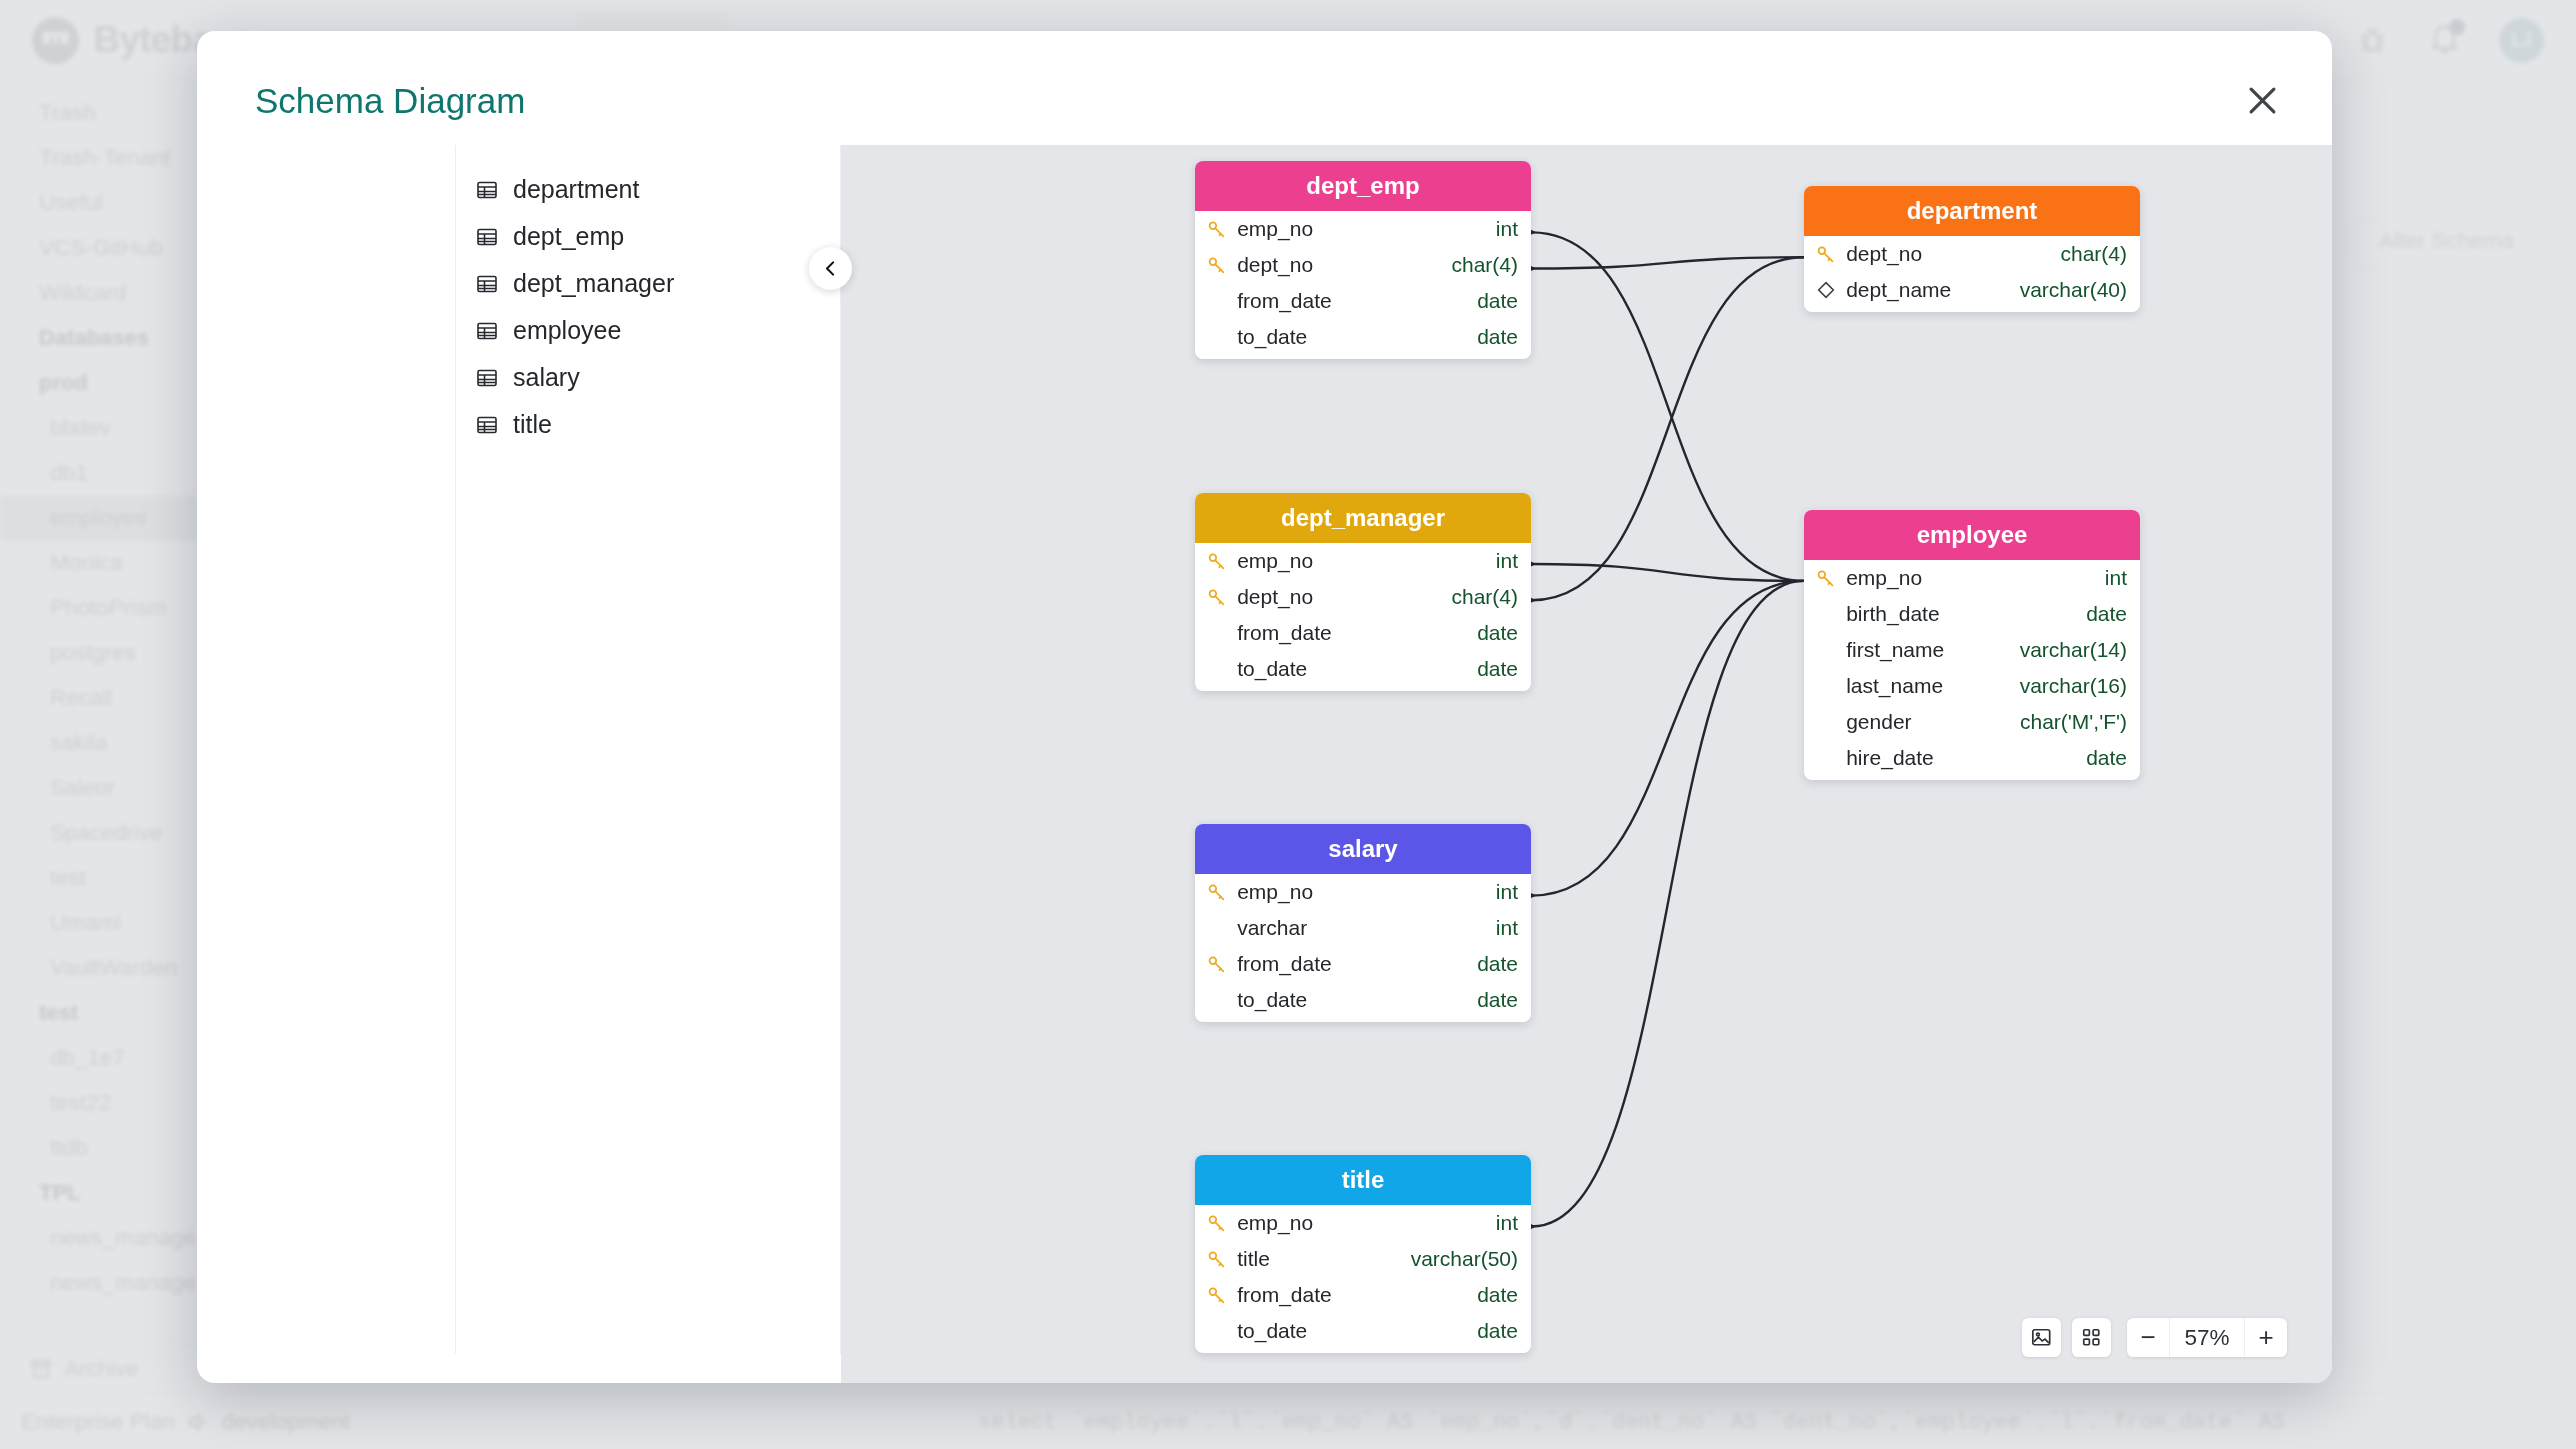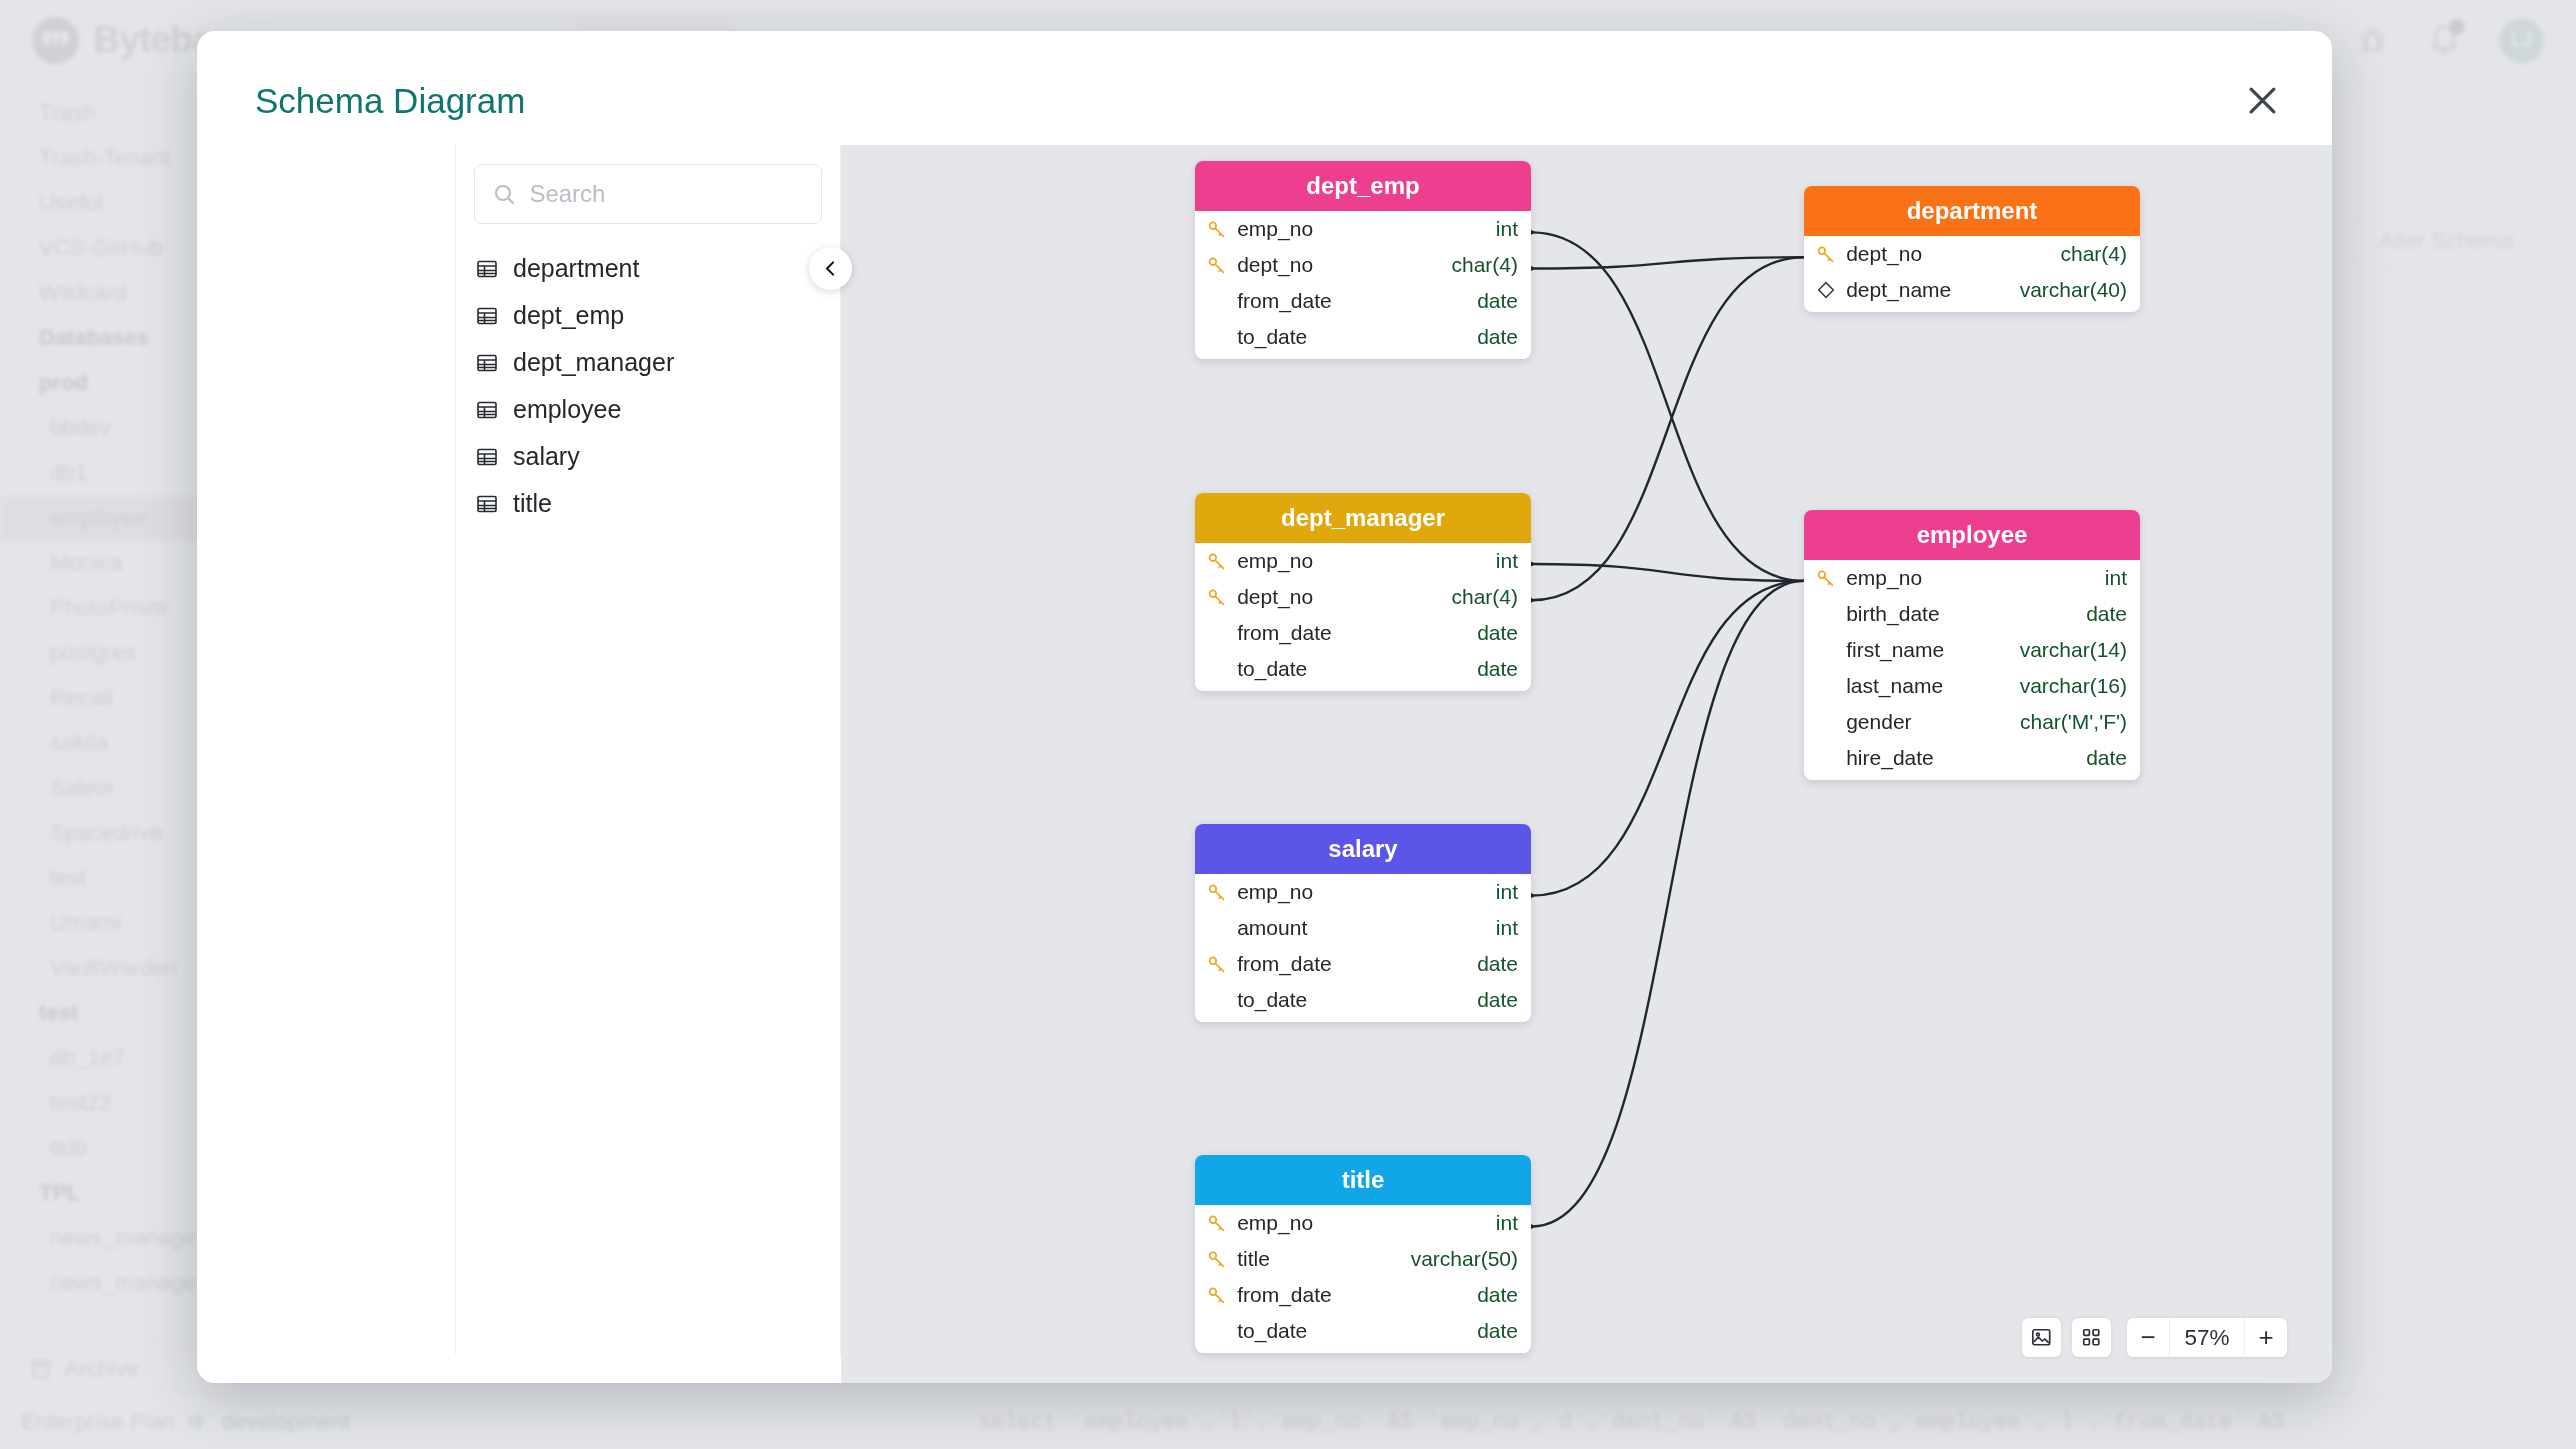--- a/index.html
+++ b/index.html
@@ -286,27 +286,20 @@
 
 <div id="modal">
 
   <div class="modal-title">Schema Diagram</div>
 
   <svg class="modal-close" viewBox="0 0 24 24" fill="none" stroke="currentColor" stroke-width="2" stroke-linecap="round">
     <path d="M5 5 19 19M19 5 5 19"></path>
   </svg>
 
   <div class="tables-panel">
-    <div class="search-box">
-      <svg class="search-icon" viewBox="0 0 24 24" fill="none" stroke="currentColor" stroke-width="2">
-        <circle cx="11" cy="11" r="7"></circle>
-          <path d="M16.5 16.5 21 21" stroke-linecap="round"></path>
-      </svg>
-      <input class="search-input" value="" placeholder="Search" style="">
-    </div>
     <div class="table-list" id="table-list">
         <div class="table-list-item">
           <svg class="tbl-icon" viewBox="0 0 24 24" fill="none" stroke="currentColor" stroke-width="1.6">
             <rect x="3" y="4.5" width="18" height="15" rx="1.5"></rect>
             <path d="M3 9h18M3 13.5h18M3 16.5h18M9.5 9v10.5"></path>
           </svg>
           <span class="tbl-name">department</span>
         </div>
         <div class="table-list-item">
           <svg class="tbl-icon" viewBox="0 0 24 24" fill="none" stroke="currentColor" stroke-width="1.6">
@@ -501,21 +494,21 @@
               <svg class="row-key" viewBox="0 0 24 24" fill="none" stroke="currentColor" stroke-width="1.9">
                 <circle cx="7.5" cy="8.5" r="3.6"></circle>
                 <path d="M10.2 11.2 19 20" stroke-linecap="round"></path>
                 <path d="M16.2 17.2 14.6 18.8" stroke-linecap="round"></path>
               </svg>
               <span class="row-name">emp_no</span>
               <span class="row-type">int</span>
             </div>
             <div class="node-row">
               <span class="row-spacer"></span>
-              <span class="row-name">amount</span>
+              <span class="row-name">varchar</span>
               <span class="row-type">int</span>
             </div>
             <div class="node-row">
               <svg class="row-key" viewBox="0 0 24 24" fill="none" stroke="currentColor" stroke-width="1.9">
                 <circle cx="7.5" cy="8.5" r="3.6"></circle>
                 <path d="M10.2 11.2 19 20" stroke-linecap="round"></path>
                 <path d="M16.2 17.2 14.6 18.8" stroke-linecap="round"></path>
               </svg>
               <span class="row-name">from_date</span>
               <span class="row-type">date</span>

